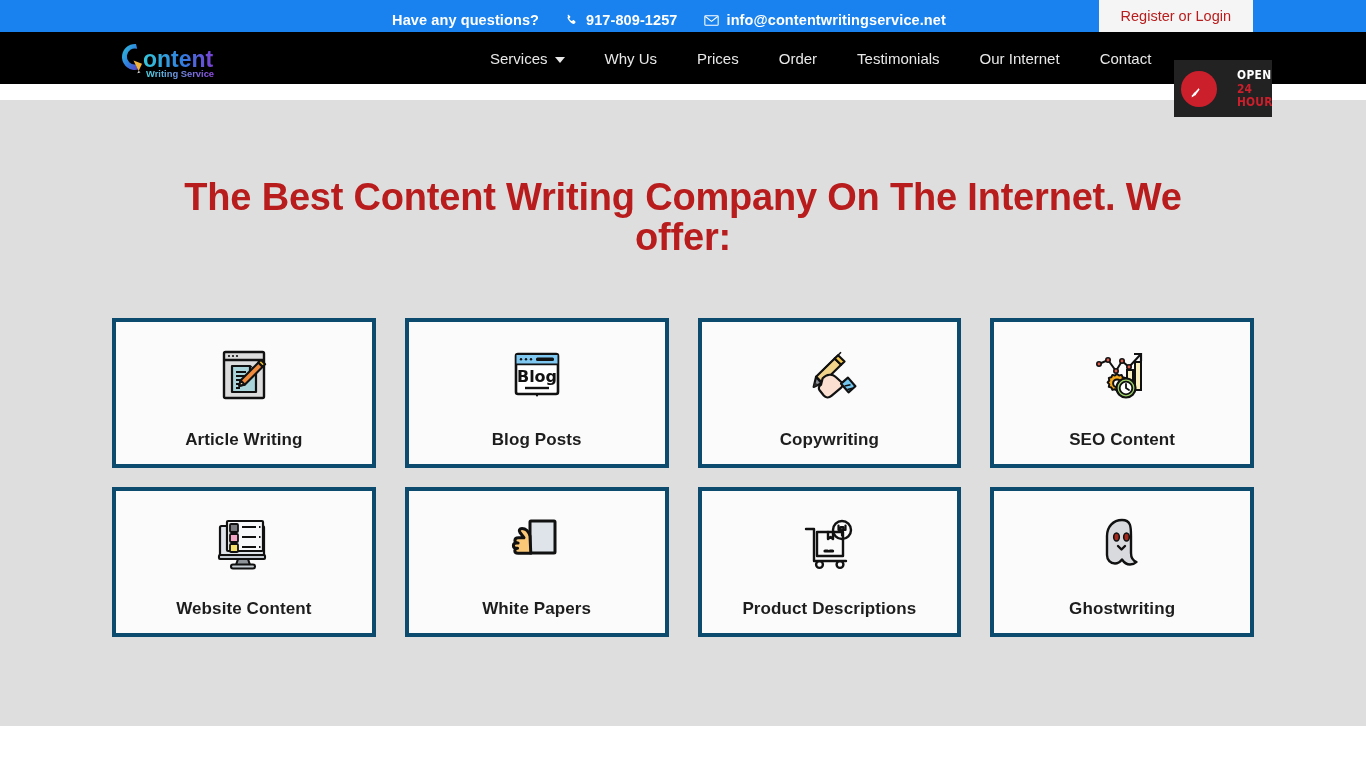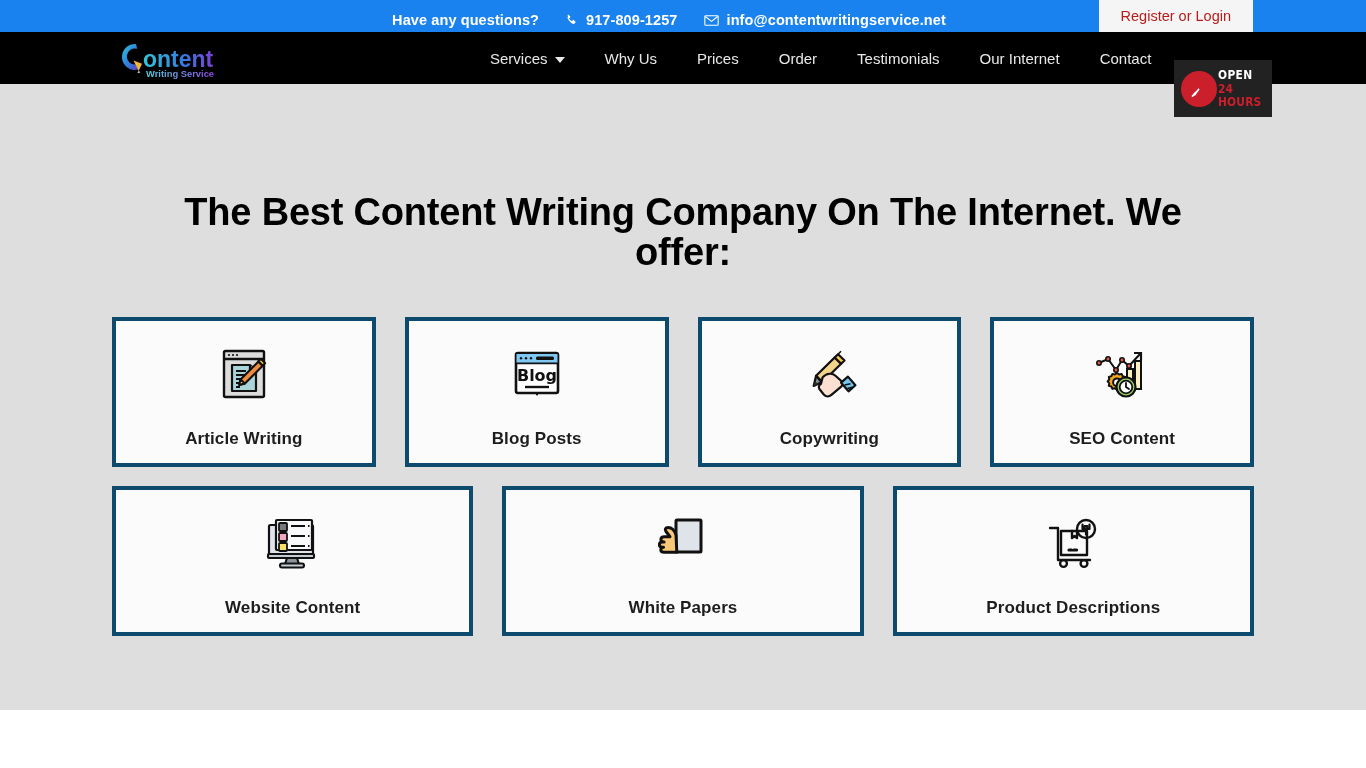--- a/index.html
+++ b/index.html
@@ -115,21 +115,21 @@
 
   .open-badge {
     position: absolute;
     left: 1174px;
     top: 28px;
     width: 98px;
     height: 57px;
     background: #222222;
     display: flex;
     align-items: center;
-    gap: 1px;
+    gap: 20px;
     padding: 0 7px;
     overflow: hidden;
   }
   .badge-clock {
     width: 36px; height: 36px;
     border-radius: 50%;
     background: #cc1f2c;
     position: relative;
     flex: 0 0 auto;
   }
@@ -155,29 +155,29 @@
   }
 
   
   .hero {
     background: #dedede;
     height: 626px;
     padding-top: 0;
   }
 
   .hero-title {
-    color: #000000;
+    color: #b91c1c;
     font-size: 38px;
     font-weight: 700;
     text-align: center;
     line-height: 1.06;
     letter-spacing: -.2px;
-    padding-top: 108px;
+    padding-top: 77px;
     max-width: 1010px;
-    margin: 0 auto;
+    margin: 16px auto;
   }
 
   .cards-wrap {
     width: 1142px;
     margin: 0 auto;
     padding-top: 44px;
   }
   .cards-row {
     display: flex;
     gap: 29px;
@@ -444,15 +444,26 @@
             <circle cx="21.5" cy="51.5" r="3.4"></circle>
             <circle cx="42" cy="51.5" r="3.4"></circle>
             <circle cx="44" cy="17" r="9"></circle>
             <path d="M40.5 12.5 V17 h2.2 v-3 h2.5 v3 h2.3 v-4.5" stroke-width="2.2"></path>
             <path d="M44 17 v5.5" stroke-width="2.2"></path>
           </svg>
         </span>
         <span class="card-label">Product Descriptions</span>
       </a>
 
+      <a href="#" class="card">
+        <span class="card-icon">
+          <svg width="62" height="62" viewBox="0 0 62 62">
+            <path d="M31 7 c-9 0-15 7-15 16 v19 c0 5 3.5 8.5 8 8.5 3.5 0 5.5-2 7-4 2 3 4.5 5 8 5 2.5 0 5-1 6.5-2.5 -4-1.5-5.5-5-5.5-9 V23 C40 14 40 7 31 7 z" fill="#d8dade" stroke="#111" stroke-width="2.4" stroke-linejoin="round"></path>
+            <ellipse cx="25.5" cy="24" rx="2.8" ry="4" fill="#a4281c" stroke="#111" stroke-width="1.6"></ellipse>
+            <ellipse cx="35.5" cy="24" rx="2.8" ry="4" fill="#a4281c" stroke="#111" stroke-width="1.6"></ellipse>
+            <path d="M27 33 l3.5 3.5 L34 33" stroke="#111" stroke-width="2.4" fill="none" stroke-linecap="round" stroke-linejoin="round"></path>
+          </svg>
+        </span>
+        <span class="card-label">Ghostwriting</span>
+      </a>
     </div>
   </div>
 </div>
 
 </body></html>

